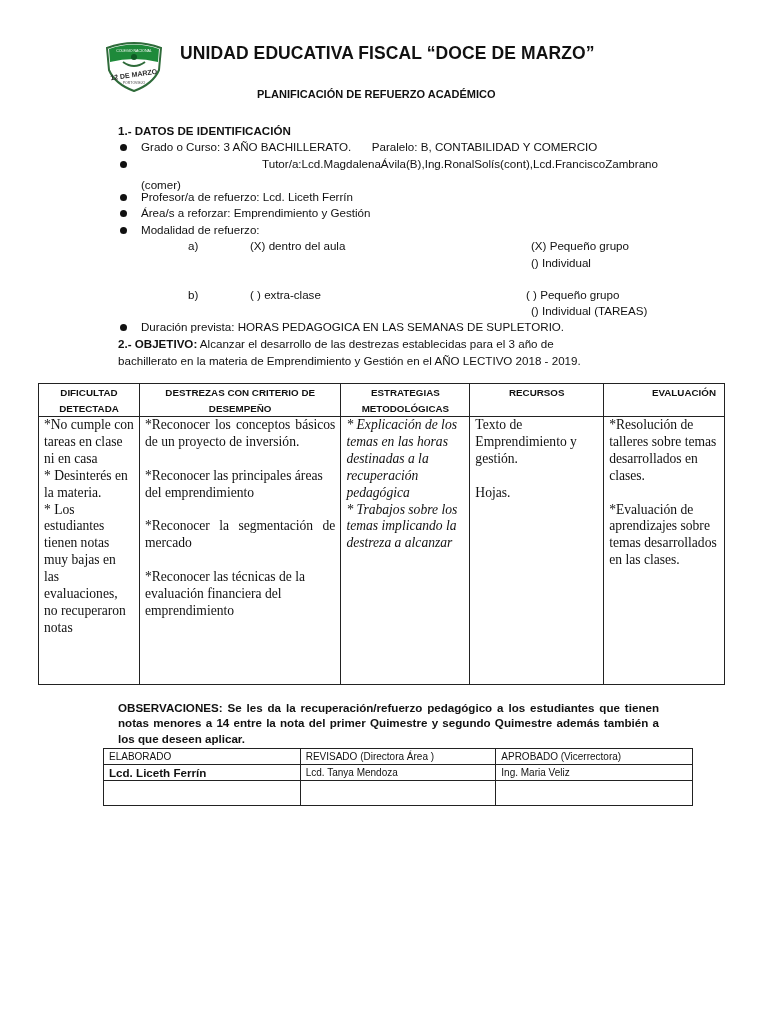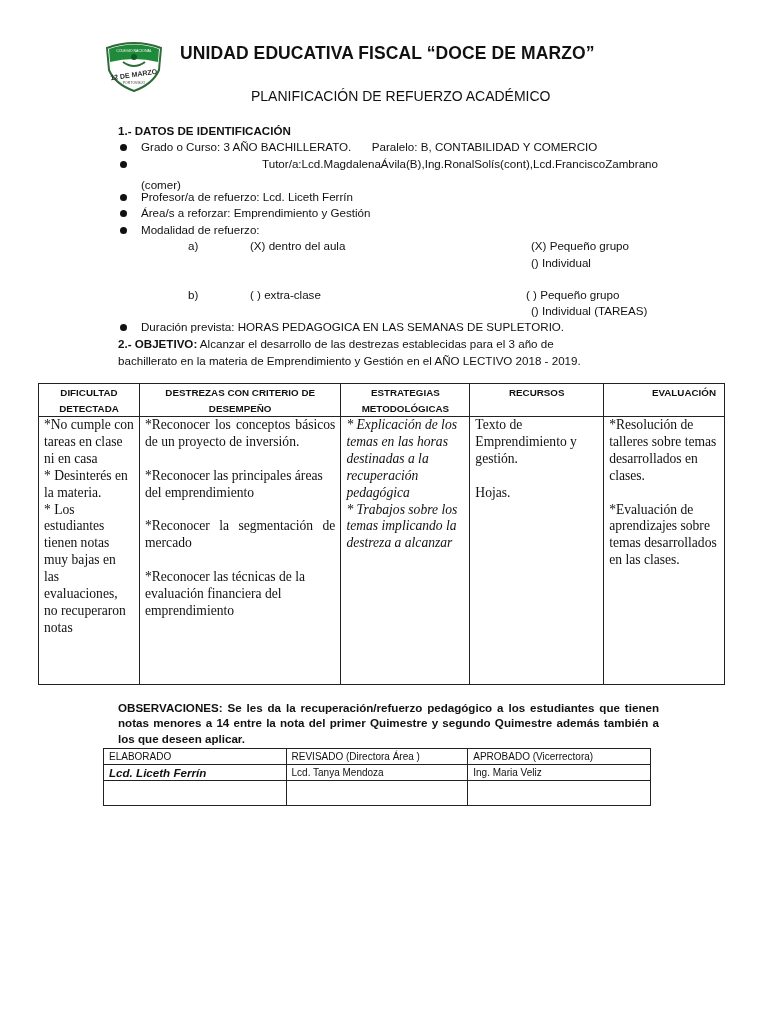--- a/index.html
+++ b/index.html
@@ -4,21 +4,21 @@
   <style>
     * { box-sizing: border-box; margin: 0; padding: 0; }
     html, body { width: 768px; height: 1024px; background: #ffffff; overflow: hidden; }
     body { position: relative; font-family: "Liberation Sans", "DejaVu Sans", sans-serif; color: #111; }
 
     .abs { position: absolute; }
 
     
     .logo { left: 103px; top: 40px; width: 62px; height: 52px; }
     .title { left: 180px; top: 43px; font-size: 17.5px; font-weight: bold; letter-spacing: 0.1px; white-space: nowrap; }
-    .subtitle { left: 251px; top: 88px; font-size: 14px; font-weight: normal; white-space: nowrap; }
+    .subtitle { left: 257px; top: 88px; font-size: 11px; font-weight: bold; white-space: nowrap; }
 
     
     .sec { font-size: 11.6px; line-height: 16.5px; white-space: nowrap; }
     .sec-head { left: 118px; top: 123px; font-weight: bold; }
     .bl { position: absolute; left: 120px; font-size: 11.6px; line-height: 16.5px; }
     .bl .dot { position: absolute; left: 0; top: 5px; width: 7px; height: 7px; border-radius: 50%; background: #111; }
     .bl .txt { position: absolute; left: 21px; white-space: nowrap; }
     .justify-line { display: flex; justify-content: flex-end; width: 517px; }
 
     .mod { position: absolute; font-size: 11.6px; line-height: 16.5px; white-space: nowrap; }
@@ -33,24 +33,24 @@
     td.just { text-align: justify; }
     td.ital { font-style: italic; }
     .cell-p { display: block; }
     .gap { display: block; height: 16.9px; }
 
     
     .obs { left: 118px; top: 700px; width: 541px; font-size: 11.6px; line-height: 15.3px; font-weight: bold; text-align: justify; }
     .obs .lbl { font-weight: bold; }
 
     
-    table.sig { position: absolute; left: 103px; top: 748px; width: 548px; border-collapse: collapse; }
+    table.sig { position: absolute; left: 103px; top: 748px; width: 590px; border-collapse: collapse; }
     table.sig td { border: 1px solid #222; font-size: 10px; padding: 0 5px; height: 16px; white-space: nowrap; }
     table.sig tr.names td { font-size: 10px; height: 16px; }
-    table.sig tr.names td.big { font-size: 11.6px; font-weight: bold; font-style: italic; }
+    table.sig tr.names td.big { font-size: 11.6px; font-weight: bold; }
     table.sig tr.blank td { height: 25px; }
   </style>
 </head>
 <body>
 
 <svg class="abs logo" viewBox="0 0 62 52">
   <path d="M4 8 Q31 -2 58 8 L56 30 Q50 44 31 51 Q12 44 6 30 Z" fill="#ffffff" stroke="#2f6b3a" stroke-width="2"></path>
   <path d="M6 9 Q31 0 56 9 L55 22 Q31 16 7 22 Z" fill="#1e8a3a"></path>
   <path d="M20 22 Q31 30 42 22" fill="none" stroke="#2f6b3a" stroke-width="2"></path>
   <circle cx="31" cy="17" r="3" fill="#0f5a25"></circle>

